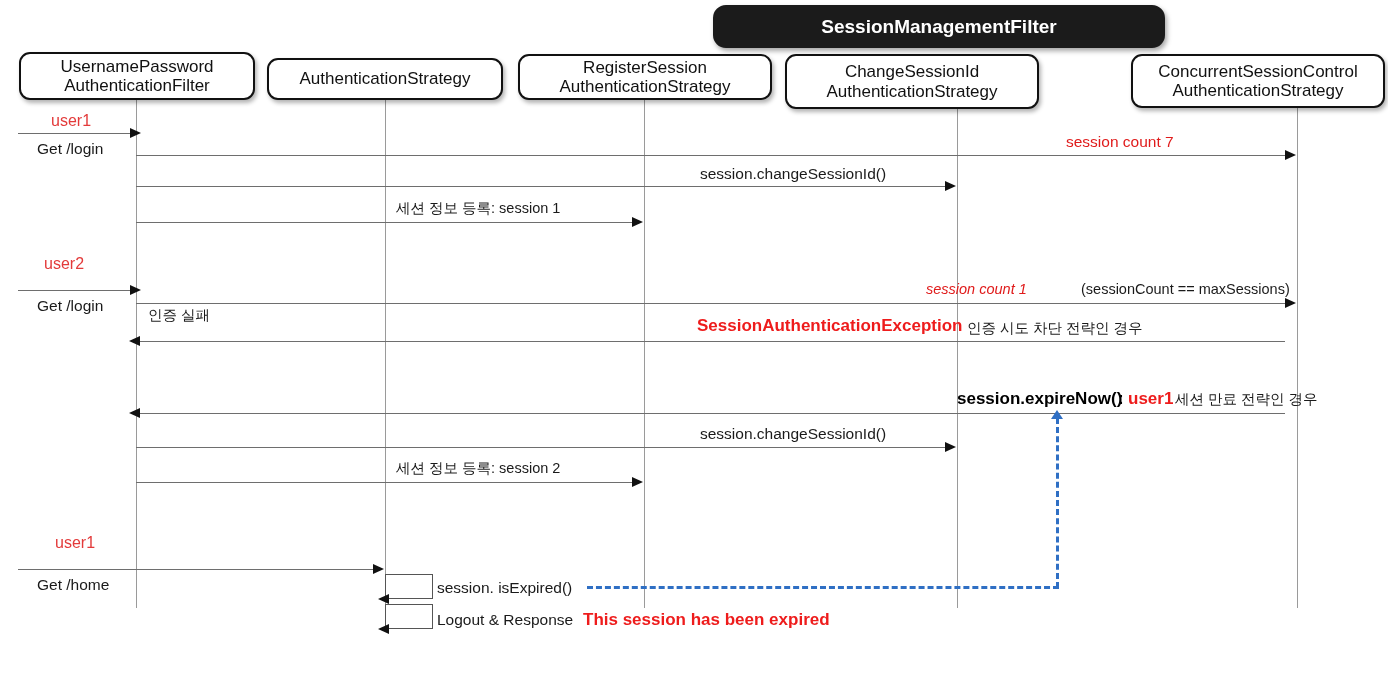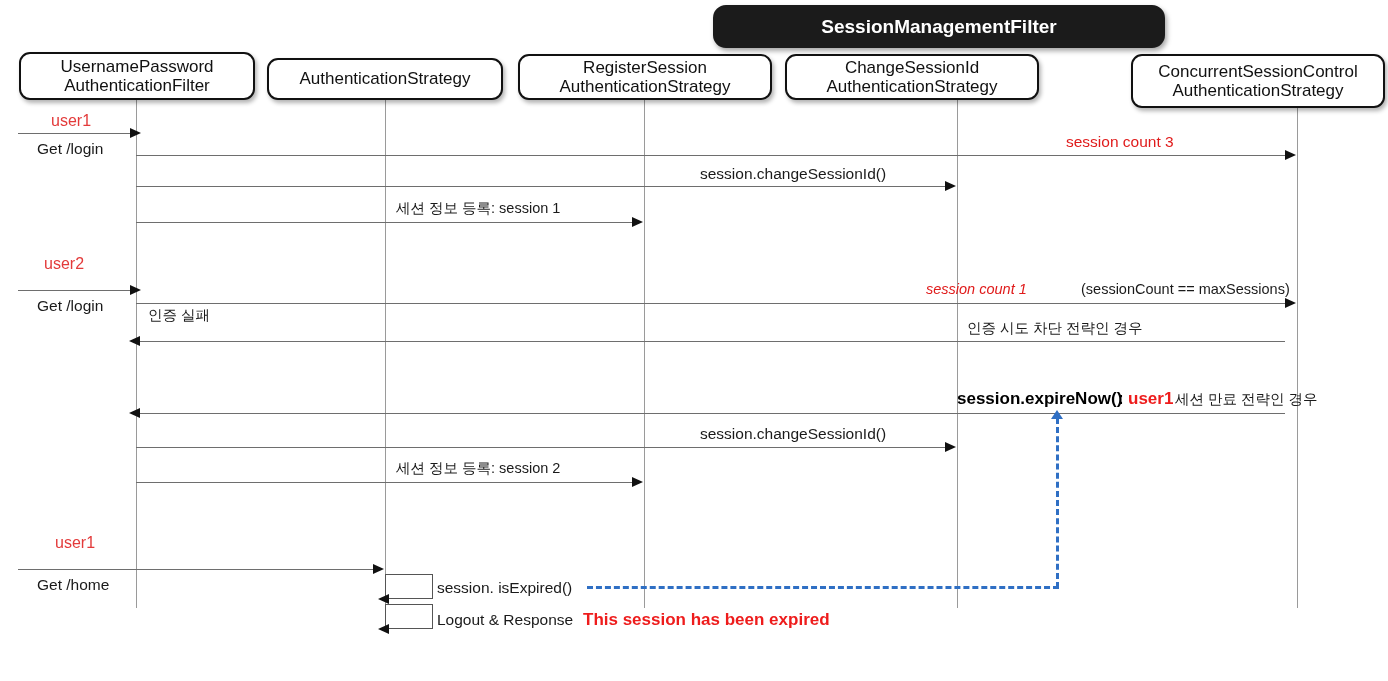--- a/index.html
+++ b/index.html
@@ -111,21 +111,21 @@
     </div>
   </div>
 
   <div class="pbox" style="left:518px;top:54px;width:254px;height:46px;">
     <div>
       <span>RegisterSession</span>
       <span>AuthenticationStrategy</span>
     </div>
   </div>
 
-  <div class="pbox" style="left:785px;top:54px;width:254px;height:46px;">
+  <div class="pbox" style="left:785px;top:54px;width:254px;height:55px;">
     <div>
       <span>ChangeSessionId</span>
       <span>AuthenticationStrategy</span>
     </div>
   </div>
 
   <div class="pbox" style="left:1131px;top:54px;width:254px;height:54px;">
     <div>
       <span>ConcurrentSessionControl</span>
       <span>AuthenticationStrategy</span>
@@ -137,21 +137,21 @@
   <div class="lifeline" style="left:644px;top:100px;height:508px;"></div>
   <div class="lifeline" style="left:957px;top:100px;height:508px;"></div>
   <div class="lifeline" style="left:1297px;top:100px;height:508px;"></div>
 
   <div class="mlabel actor" style="left:51px;top:113px;">user1</div>
 
   <div class="msgline" style="left:18px;top:133px;width:114px;"></div>
   <div class="arrowR" style="left:130px;top:127.5px;"></div>
   <div class="mlabel" style="left:37px;top:141px;">Get /login</div>
 
-  <div class="mlabel red" style="left:1066px;top:134px;">session count 3</div>
+  <div class="mlabel red" style="left:1066px;top:134px;">session count 7</div>
   <div class="msgline" style="left:136px;top:155px;width:1149px;"></div>
   <div class="arrowR" style="left:1285px;top:149.5px;"></div>
 
   <div class="mlabel" style="left:700px;top:166px;">session.changeSessionId()</div>
   <div class="msgline" style="left:136px;top:186px;width:809px;"></div>
   <div class="arrowR" style="left:945px;top:180.5px;"></div>
 
   <div class="mlabel ko" style="left:396px;top:201px;">세션 정보 등록: session 1</div>
   <div class="msgline" style="left:136px;top:222px;width:496px;"></div>
   <div class="arrowR" style="left:632px;top:216.5px;"></div>
@@ -161,20 +161,21 @@
   <div class="msgline" style="left:18px;top:290px;width:114px;"></div>
   <div class="arrowR" style="left:130px;top:284.5px;"></div>
   <div class="mlabel" style="left:37px;top:298px;">Get /login</div>
 
   <div class="mlabel red small" style="left:926px;top:282px;font-style:italic;">session count 1</div>
   <div class="mlabel small" style="left:1081px;top:282px;">(sessionCount == maxSessions)</div>
   <div class="msgline" style="left:136px;top:303px;width:1149px;"></div>
   <div class="arrowR" style="left:1285px;top:297.5px;"></div>
 
   <div class="mlabel ko" style="left:148px;top:308px;">인증 실패</div>
+  <div class="mlabel redbig" style="left:697px;top:317px;">SessionAuthenticationException</div>
   <div class="mlabel ko" style="left:967px;top:321px;">인증 시도 차단 전략인 경우</div>
   <div class="msgline" style="left:140px;top:341px;width:1145px;"></div>
   <div class="arrowL" style="left:129px;top:335.5px;"></div>
 
   <div class="mlabel bold" style="left:957px;top:390px;"></div>
 
   <div class="mlabel bold" style="left:957px;top:390px;">session.expireNow()</div>
   <div class="mlabel bold" style="left:1118px;top:390px;">:</div>
   <div class="mlabel bold" style="left:1128px;top:390px;color:#ee1c1c;">user1</div>
   <div class="mlabel ko" style="left:1175px;top:392px;">세션 만료 전략인 경우</div>

